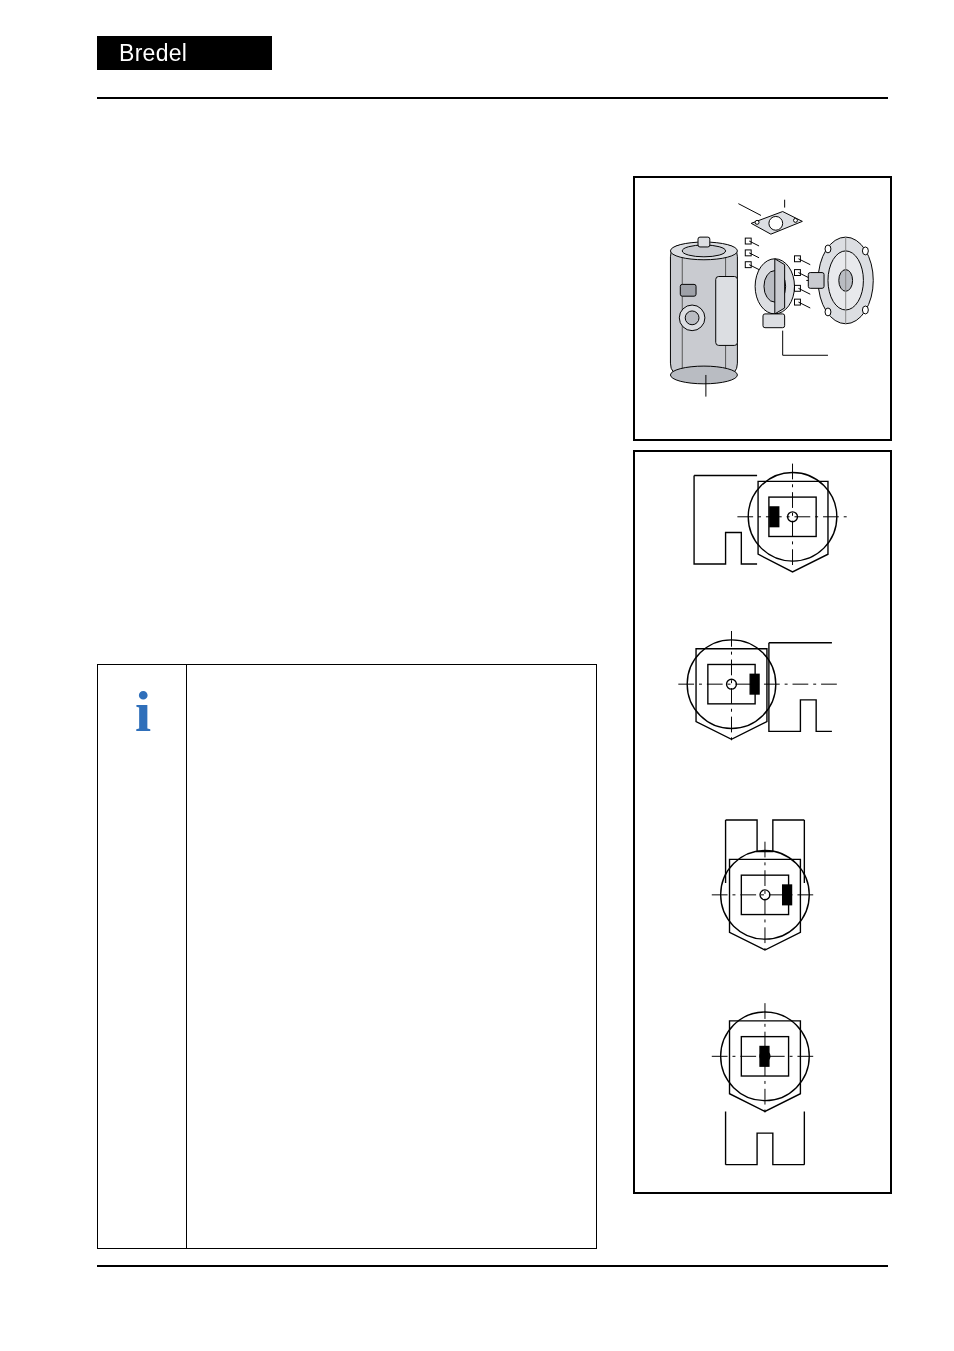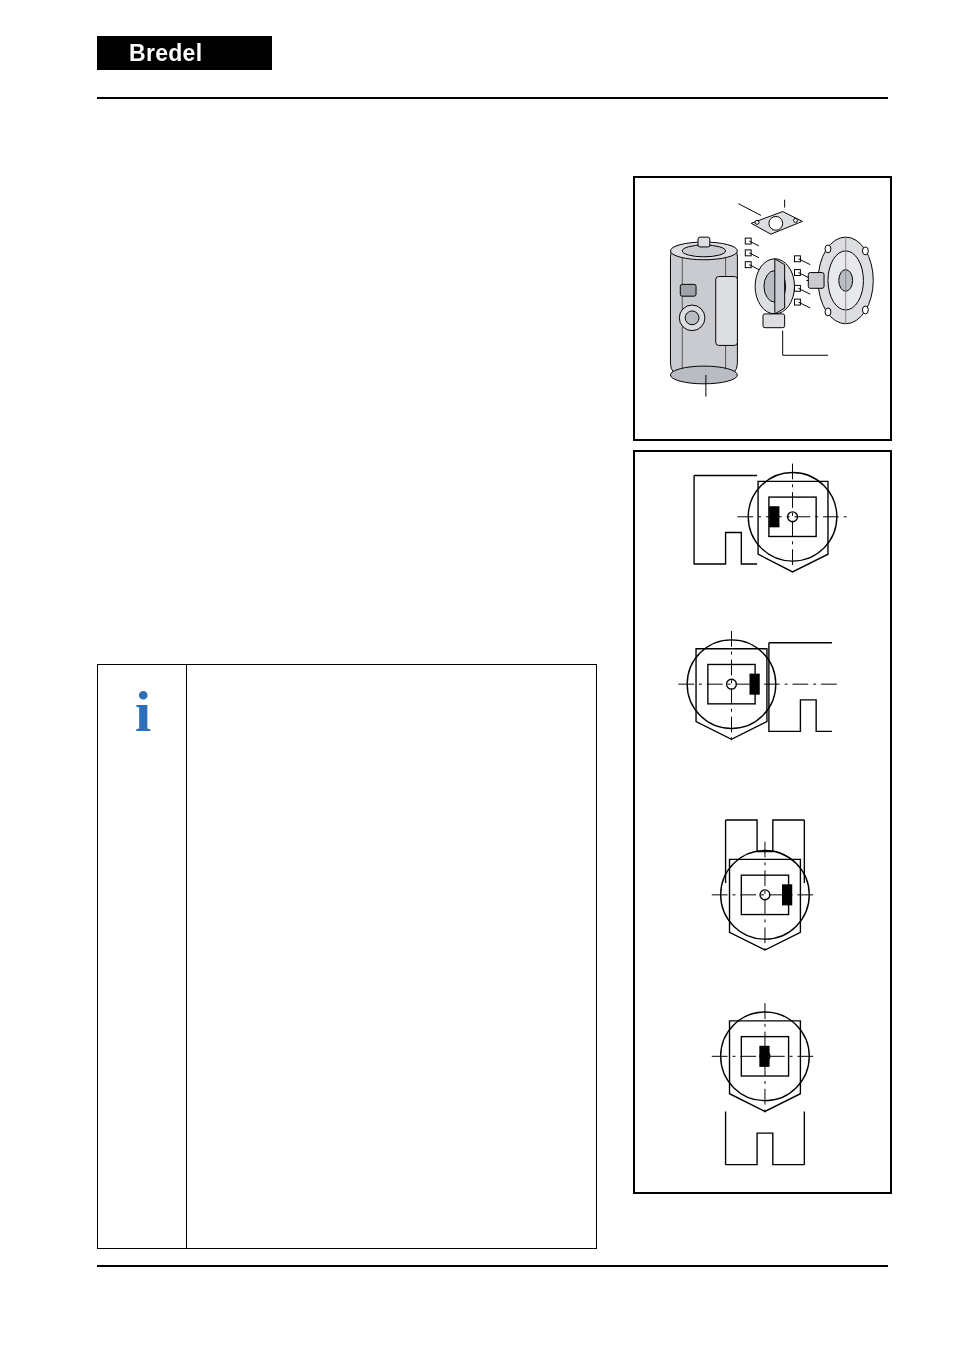--- a/index.html
+++ b/index.html
@@ -24,25 +24,25 @@
   .logo-block {
     position: absolute;
     left: 97px;
     top: 36px;
     width: 175px;
     height: 34px;
     background: #000000;
   }
   .logo-text {
     position: absolute;
-    left: 32px;
+    left: 22px;
     top: 6px;
     color: #ffffff;
     font-size: 23px;
-    font-weight: bold;
+    font-weight: normal;
     letter-spacing: 0.3px;
     line-height: 23px;
     text-align: right;
   }
   .header-rule {
     position: absolute;
     left: 97px;
     top: 97px;
     width: 791px;
     height: 2px;

